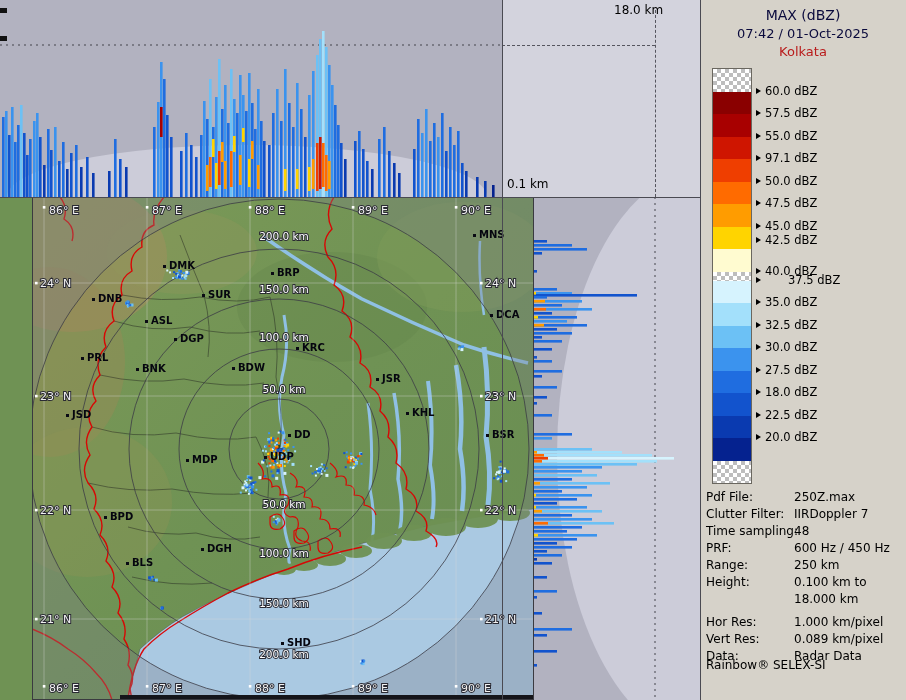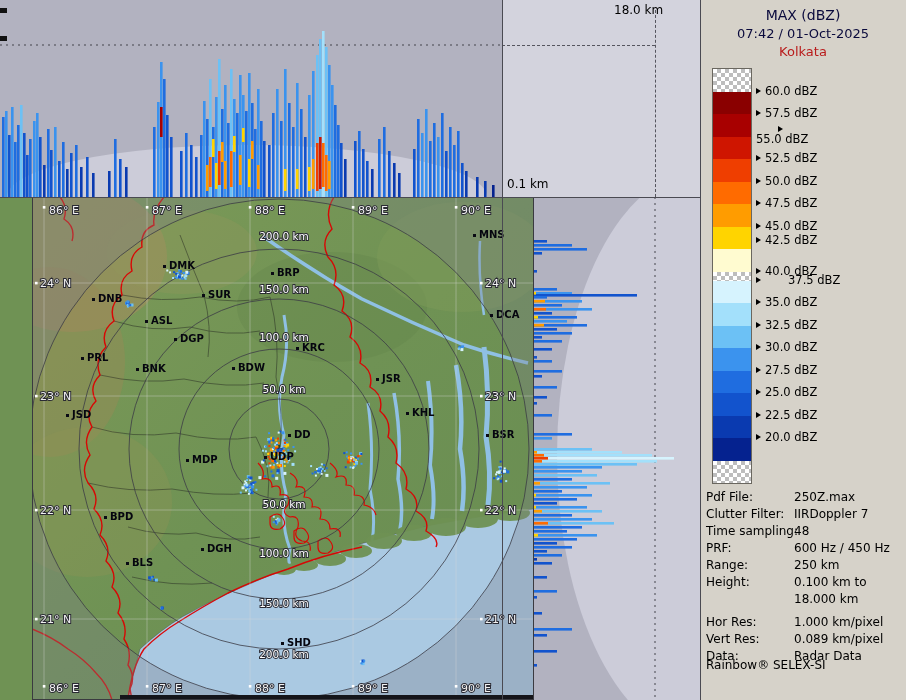--- a/index.html
+++ b/index.html
@@ -846,27 +846,27 @@
       </div>
     <div id="lg-labels">
         <div class="lg-label" style="top: 90.5px;">
           <span class="tick-arrow"></span>
           <span>60.0 dBZ</span>
         </div>
         <div class="lg-label" style="top: 113px;">
           <span class="tick-arrow"></span>
           <span>57.5 dBZ</span>
         </div>
-        <div class="lg-label" style="top: 135.5px; flex-direction: column;">
+        <div class="lg-label" style="top: 135.5px;">
           <span class="tick-arrow"></span>
           <span>55.0 dBZ</span>
         </div>
         <div class="lg-label" style="top: 158px;">
           <span class="tick-arrow"></span>
-          <span>52.5 dBZ</span>
+          <span>97.1 dBZ</span>
         </div>
         <div class="lg-label" style="top: 180.5px;">
           <span class="tick-arrow"></span>
           <span>50.0 dBZ</span>
         </div>
         <div class="lg-label" style="top: 203px;">
           <span class="tick-arrow"></span>
           <span>47.5 dBZ</span>
         </div>
         <div class="lg-label" style="top: 225.5px;">
@@ -896,21 +896,21 @@
         <div class="lg-label" style="top: 347px;">
           <span class="tick-arrow"></span>
           <span>30.0 dBZ</span>
         </div>
         <div class="lg-label" style="top: 369.5px;">
           <span class="tick-arrow"></span>
           <span>27.5 dBZ</span>
         </div>
         <div class="lg-label" style="top: 392px;">
           <span class="tick-arrow"></span>
-          <span>25.0 dBZ</span>
+          <span>18.0 dBZ</span>
         </div>
         <div class="lg-label" style="top: 414.5px;">
           <span class="tick-arrow"></span>
           <span>22.5 dBZ</span>
         </div>
         <div class="lg-label" style="top: 437px;">
           <span class="tick-arrow"></span>
           <span>20.0 dBZ</span>
         </div>
       </div>

